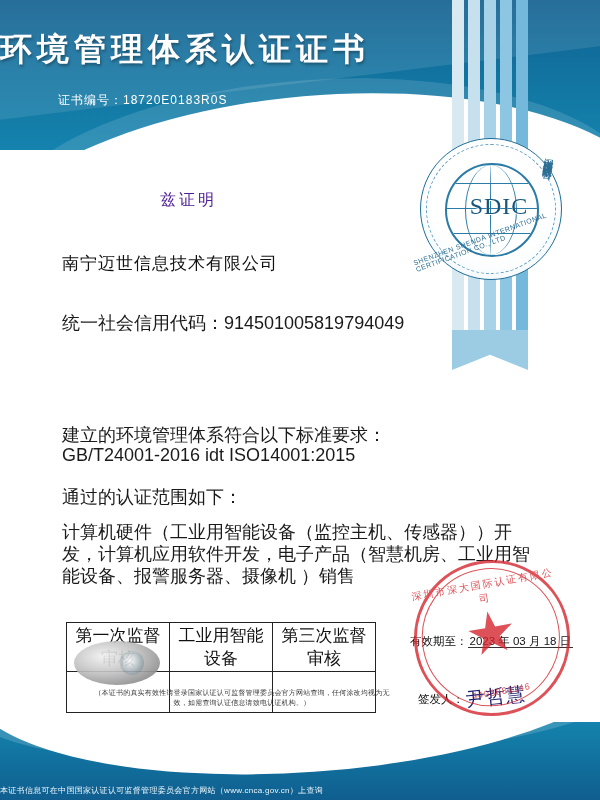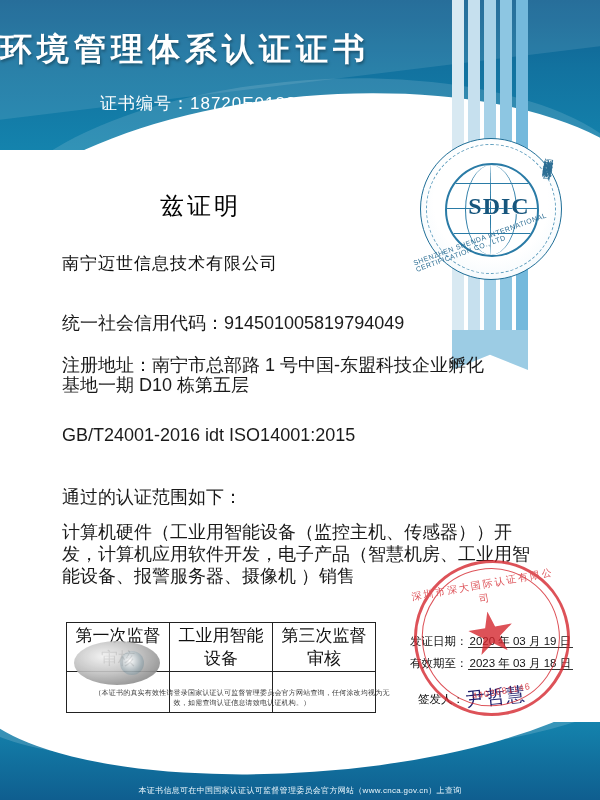--- a/index.html
+++ b/index.html
@@ -59,23 +59,22 @@
     font-family: "Liberation Serif", serif;
     font-weight: bold;
     font-size: 32px;
     letter-spacing: 5px;
     text-shadow: 1px 2px 3px rgba(0,0,0,0.35);
   }
   .cert-no {
     position: absolute;
     left: 58px; top: 92px;
     color: #ffffff;
-    font-size: 17px;
-    letter-spacing: 1px;
-    margin-left: 42px;
+    font-size: 12px;
+    letter-spacing: 1px;
   }
 
   
   .ribbon {
     position: absolute;
     right: 62px; top: 0;
     width: 92px; height: 400px;
   }
   .ribbon .band {
     position: absolute;
@@ -132,21 +131,21 @@
     border-radius: 50%;
   }
   .globe-seal .globe .lon.o1 { left: 43px; width: 0; }
   .globe-seal .globe .lon.o2 { left: 18px; width: 50px; border-right: 1px solid #2a7ba6; }
   .globe-seal .sdic {
     position: absolute;
     left: 0; top: 54px;
     width: 156px;
     text-align: center;
     font-family: "Liberation Serif", serif;
-    font-weight: bold;
+    font-weight: normal;
     font-size: 24px;
     letter-spacing: 1px;
     color: #17567d;
     text-shadow: 0 1px 0 #ffffff;
   }
   .seal-cn {
     position: absolute;
     right: 44px; top: 150px;
     font-size: 10px;
     color: #2b6d93;
@@ -162,22 +161,22 @@
     letter-spacing: 0.5px;
     transform: rotate(-20deg);
     width: 160px;
   }
 
   
   .zi-zheng-ming {
     position: absolute;
     left: 160px; top: 190px;
     font-family: Liberation Mono, monospace;
-    font-size: 24px;
-    color: #000000;
+    font-size: 16px;
+    color: #4c1d95;
     letter-spacing: 3px;
   }
   .company {
     position: absolute;
     left: 62px; top: 252px;
     font-size: 17px;
     color: #111111;
     letter-spacing: 1px;
   }
   .field {
@@ -329,21 +328,21 @@
     left: -30px; top: -30px;
     width: 680px; height: 70px;
     background: rgba(255,255,255,0.16);
     border-radius: 0 0 50% 50% / 0 0 100% 100%;
     transform: rotate(-3deg);
   }
   .bottom-note {
     position: absolute;
     left: 0; bottom: 4px;
     width: 600px;
-    text-align: center;
+    text-align: left;
     color: #eaf6fc;
     font-size: 8px;
     letter-spacing: 0.3px;
   }
 </style>
 </head>
 <body>
 
 <div class="page">
 
@@ -377,23 +376,23 @@
     </div>
     <div class="sdic">SDIC</div>
   </div>
   <div class="seal-cn">深圳市深大国际认证有限公司</div>
   <div class="seal-en">SHENZHEN SHENDA INTERNATIONAL CERTIFICATION CO., LTD</div>
 
   <div class="zi-zheng-ming">兹证明</div>
   <div class="company">南宁迈世信息技术有限公司</div>
 
   <div class="field f-credit">统一社会信用代码：914501005819794049</div>
-  <div class="field f-addr">注册地址：南宁市总部路 1 号中国-东盟科技企业孵化基地一期 D10 栋第五层</div>
 
   <div class="field f-std">
+    <div>建立的环境管理体系符合以下标准要求：</div>
     <div>GB/T24001-2016 idt ISO14001:2015</div>
   </div>
 
   <div class="field f-scope">
     <div>通过的认证范围如下：</div>
     <div class="body">计算机硬件（工业用智能设备（监控主机、传感器））开发，计算机应用软件开发，电子产品（智慧机房、工业用智能设备、报警服务器、摄像机 ）销售</div>
   </div>
 
   <table class="surv-table">
     <tbody>
@@ -411,23 +410,20 @@
     </table>
 
   <div class="holo">
     <div class="core"></div>
   </div>
 
   <div class="query-note">（本证书的真实有效性请登录国家认证认可监督管理委员会官方网站查询，任何涂改均视为无效，如需查询认证信息请致电认证机构。）</div>
 
   <div class="dates">
     <div class="line">
-      <span>发证日期：</span><span class="val">2020 年 03 月 19 日</span>
-    </div>
-    <div class="line">
       <span>有效期至：</span><span class="val">2023 年 03 月 18 日</span>
     </div>
   </div>
   <div class="signer">签发人：</div>
   <div class="signature">尹哲慧</div>
 
   <div class="red-stamp">
     <div class="inner"></div>
     <div class="arc-cn">深圳市深大国际认证有限公司</div>
     <div class="star"></div>

